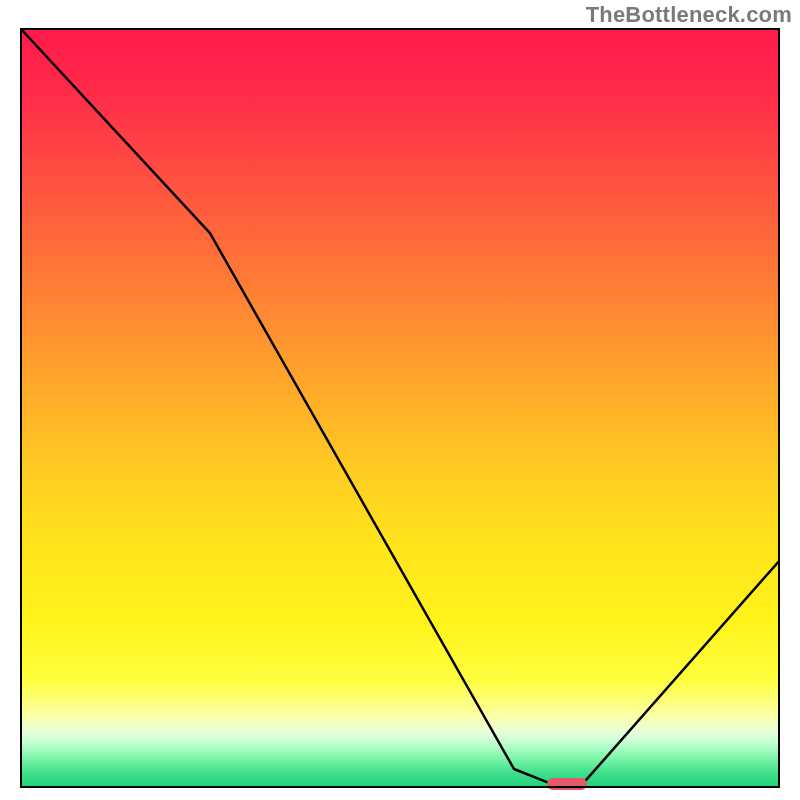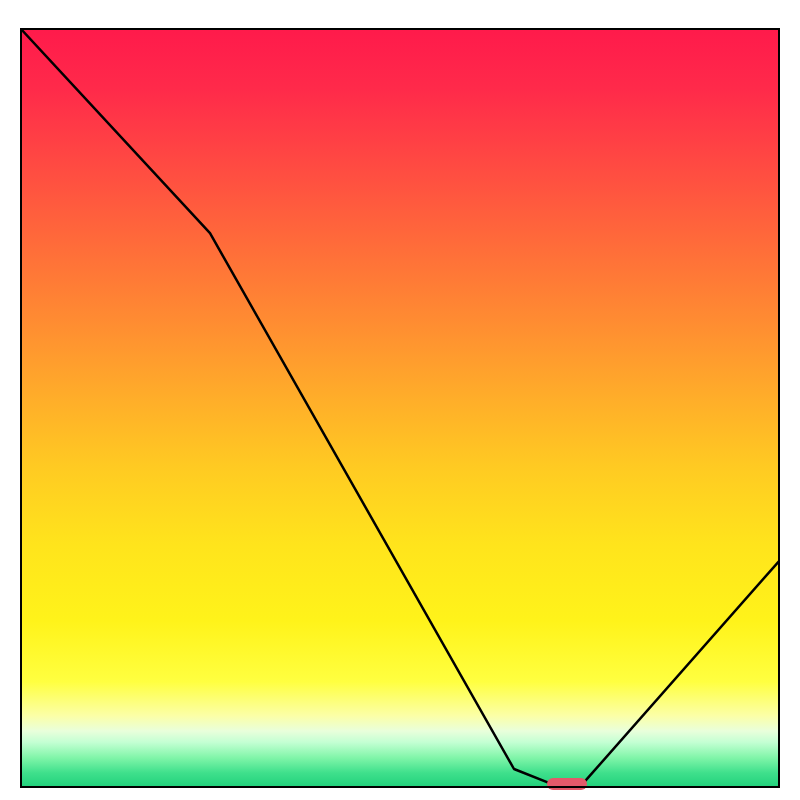--- a/index.html
+++ b/index.html
@@ -80,20 +80,21 @@
     z-index: 20;
     background: #e35a6a;
     border-radius: 999px;
     pointer-events: none;
   }
 </style>
 </head>
 <body>
 
 <div class="chart-wrap">
+  <div class="watermark">TheBottleneck.com</div>
 
   <div class="plot">
     <div class="gradient-bg"></div>
 
     <svg class="line-layer" viewBox="0 0 760 760" preserveAspectRatio="none">
       <path id="curve-path" d="M0.00 0.00 L190.00 205.20 L494.00 741.00 L532.00 756.20 L562.40 756.20 L760.00 532.00" fill="none" stroke="#000000" stroke-width="2.5" stroke-linejoin="round" stroke-linecap="round"></path>
     </svg>
 
     <div id="marker" class="marker" style="left: 527.44px; top: 750.12px; width: 39.52px; height: 12.16px; background: rgb(227, 90, 106);"></div>
 

